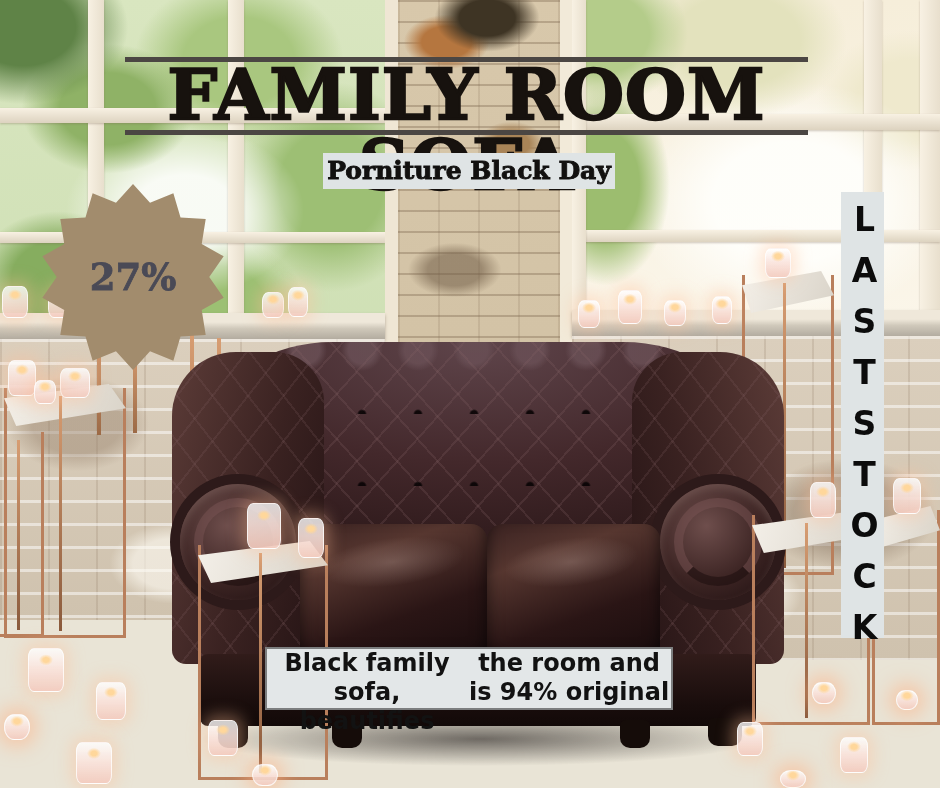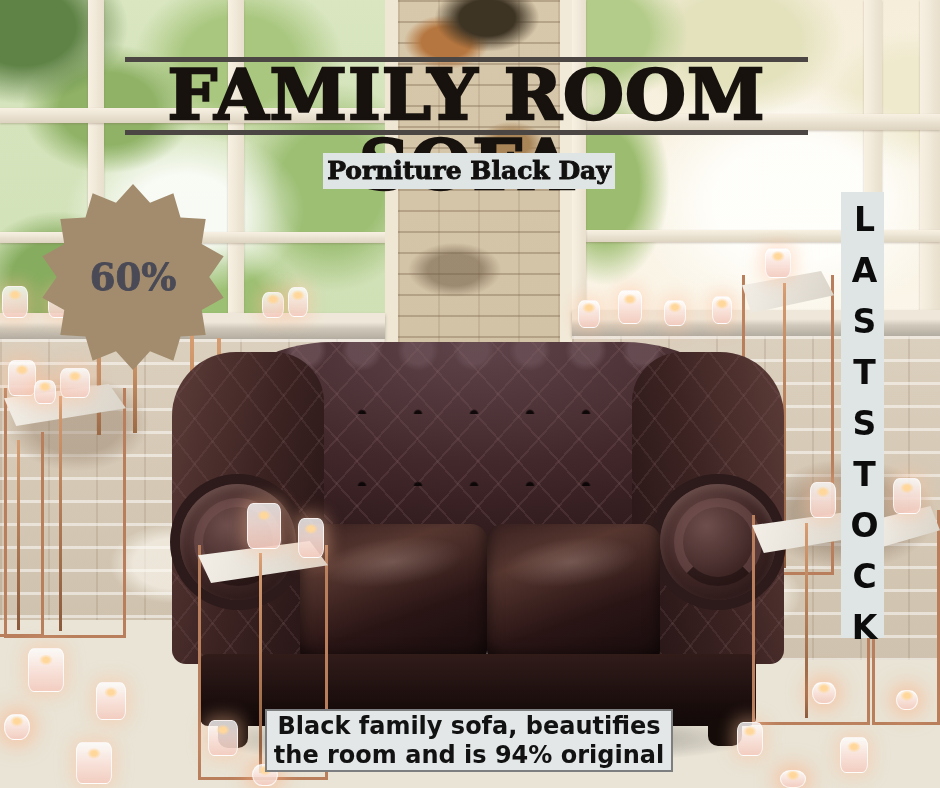--- a/index.html
+++ b/index.html
@@ -138,24 +138,24 @@
       1.25% 61.1%,9% 50%,1.25% 38.9%,13.05% 32.2%,10.9% 18.85%,24.45% 17.95%,28.3% 4.95%,40.85% 10.05%);}
   .badge-text{inset:0;display:flex;flex-direction:column;align-items:center;justify-content:center;
     color:var(--badge-text,#4a4a56);font-weight:bold;-webkit-text-stroke:0.8px var(--badge-text,#4a4a56);}
   .badge-text .l1{position:static;font-size:34px;line-height:38px;}
   .badge-text .l2{position:static;font-size:37px;line-height:42px;}
   .laststock{left:841px;top:192px;width:43px;height:446px;z-index:10;
     background:var(--banner-bg,#dfe4e5);color:#0c0c0c;
     font-family:"DejaVu Sans",sans-serif;font-weight:bold;font-size:33px;
     writing-mode:vertical-rl;text-orientation:upright;letter-spacing:12px;
     text-align:center;padding-top:8px;}
-  .caption{left:265px;top:709px;width:408px;height:63px;z-index:10;
+  .caption{left:265px;top:647px;width:408px;height:63px;z-index:10;
     background:var(--caption-bg,#e3e7e8);border:2px solid rgba(40,40,40,0.55);
     color:#121212;font-family:"DejaVu Sans",sans-serif;font-weight:bold;font-size:24px;
-    line-height:29px;text-align:center;display:flex;flex-direction:column;justify-content:center;}
+    line-height:29px;text-align:center;display:flex;justify-content:center;}
   .caption div{position:static;}
 </style>
 </head>
 <body>
 
 <div class="poster">
 
   <div class="photo">
     <div class="window-left"></div>
     <div class="window-right"></div>
@@ -262,21 +262,21 @@
 
   <div class="rule" style="top:57px;"></div>
   <div class="title">FAMILY ROOM SOFA</div>
   <div class="rule" style="top:130px;"></div>
 
   <div class="subtitle">Porniture Black Day</div>
 
   <div class="badge">
     <div class="badge-star"></div>
     <div class="badge-text">
-      <div class="l2">60%</div>
+      <div class="l2">27%</div>
     </div>
   </div>
 
   <div class="laststock">LASTSTOCK</div>
 
   <div class="caption">
     <div>Black family sofa, beautifies</div>
     <div>the room and is 94% original</div>
   </div>
 

